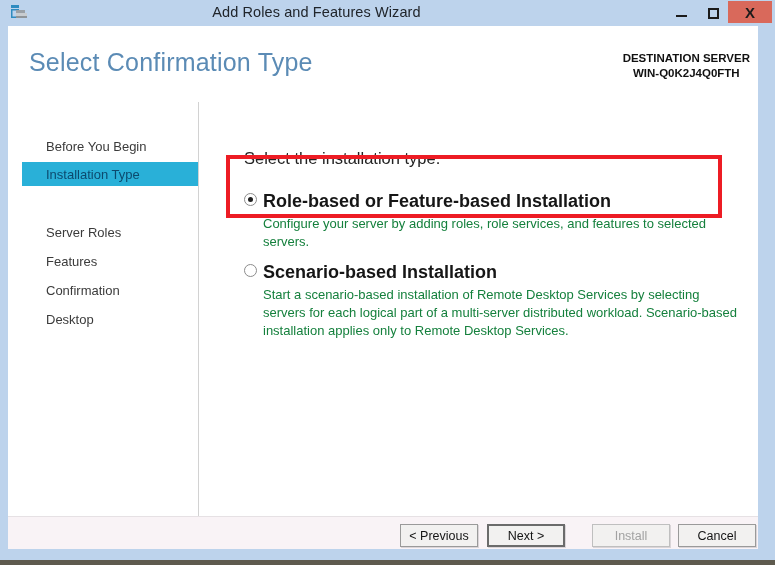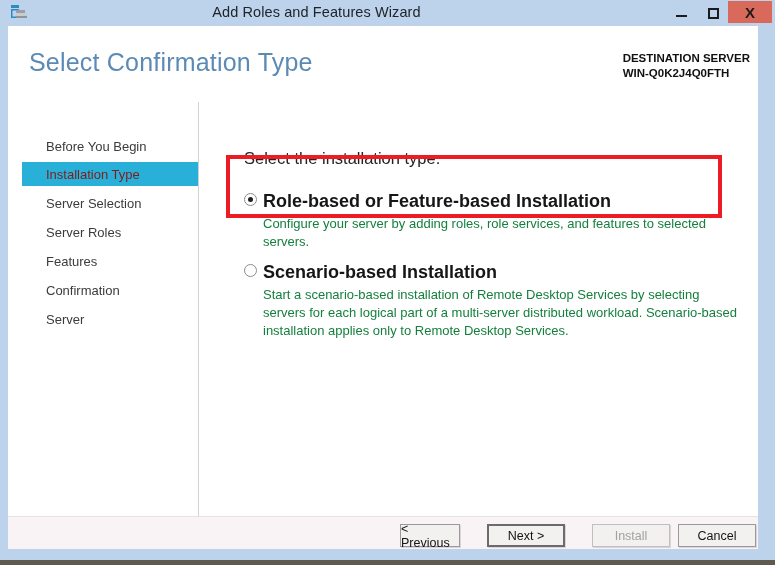--- a/index.html
+++ b/index.html
@@ -125,21 +125,21 @@
     color: #5b8bb5;
     font-family: "Liberation Sans", sans-serif;
     font-weight: normal;
     letter-spacing: 0.2px;
   }
 
   .dest-block {
     position: absolute;
     right: 8px;
     top: 25px;
-    text-align: left;
+    text-align: center;
     font-size: 11.5px;
     font-weight: bold;
     color: #111111;
     line-height: 15px;
     font-family: "Liberation Sans", sans-serif;
   }
 
   
   .body-area {
     position: absolute;
@@ -176,21 +176,21 @@
     align-items: center;
     box-sizing: border-box;
     padding-left: 24px;
     font-size: 13px;
     color: #3b3b3b;
     font-family: "Liberation Sans", sans-serif;
     cursor: default;
   }
   .nav-item.selected {
     background: #29b0d8;
-    color: #7f1d1d;
+    color: #0c4a6e;
   }
 
   
   .content {
     position: absolute;
     left: 191px;
     top: 0;
     width: 559px;
     height: 414px;
   }
@@ -293,21 +293,21 @@
     font-family: "Liberation Sans", sans-serif;
     display: flex;
     align-items: center;
     justify-content: center;
     cursor: default;
     box-shadow: 1px 1px 0 rgba(0,0,0,0.12);
   }
   .wiz-btn.default { border: 2px solid #6b6b6b; }
   .wiz-btn.disabled { color: #a2a2a2; border-color: #bfbfbf; }
 
-  .btn-previous { left: 392px; width: 60px; }
+  .btn-previous { left: 392px; width: 78px; }
   .btn-next     { left: 479px; width: 78px; }
   .btn-install  { left: 584px; width: 78px; }
   .btn-cancel   { left: 670px; width: 78px; }
 
   
   .desktop-strip {
     position: absolute;
     left: 0;
     top: 560px;
     width: 775px;
@@ -356,34 +356,31 @@
 
       <div class="body-area">
 
         <div class="sidebar">
           <div class="nav-item" style="top:32px">
             <span>Before You Begin</span>
           </div>
           <div class="nav-item selected" style="top:60px">
             <span>Installation Type</span>
           </div>
-          <div class="nav-item" style="top:89px">
-            <span>Server Selection</span>
-          </div>
           <div class="nav-item" style="top:118px">
             <span>Server Roles</span>
           </div>
           <div class="nav-item" style="top:147px">
             <span>Features</span>
           </div>
           <div class="nav-item" style="top:176px">
             <span>Confirmation</span>
           </div>
           <div class="nav-item" style="top:205px">
-            <span>Server</span>
+            <span>Desktop</span>
           </div>
         </div>
         <div class="sidebar-divider"></div>
 
         <div class="content">
           <div class="content-heading">Select the installation type.</div>
 
           <div class="option option-1">
             <div class="radio checked"></div>
             <div class="option-label">Role-based or Feature-based Installation</div>

